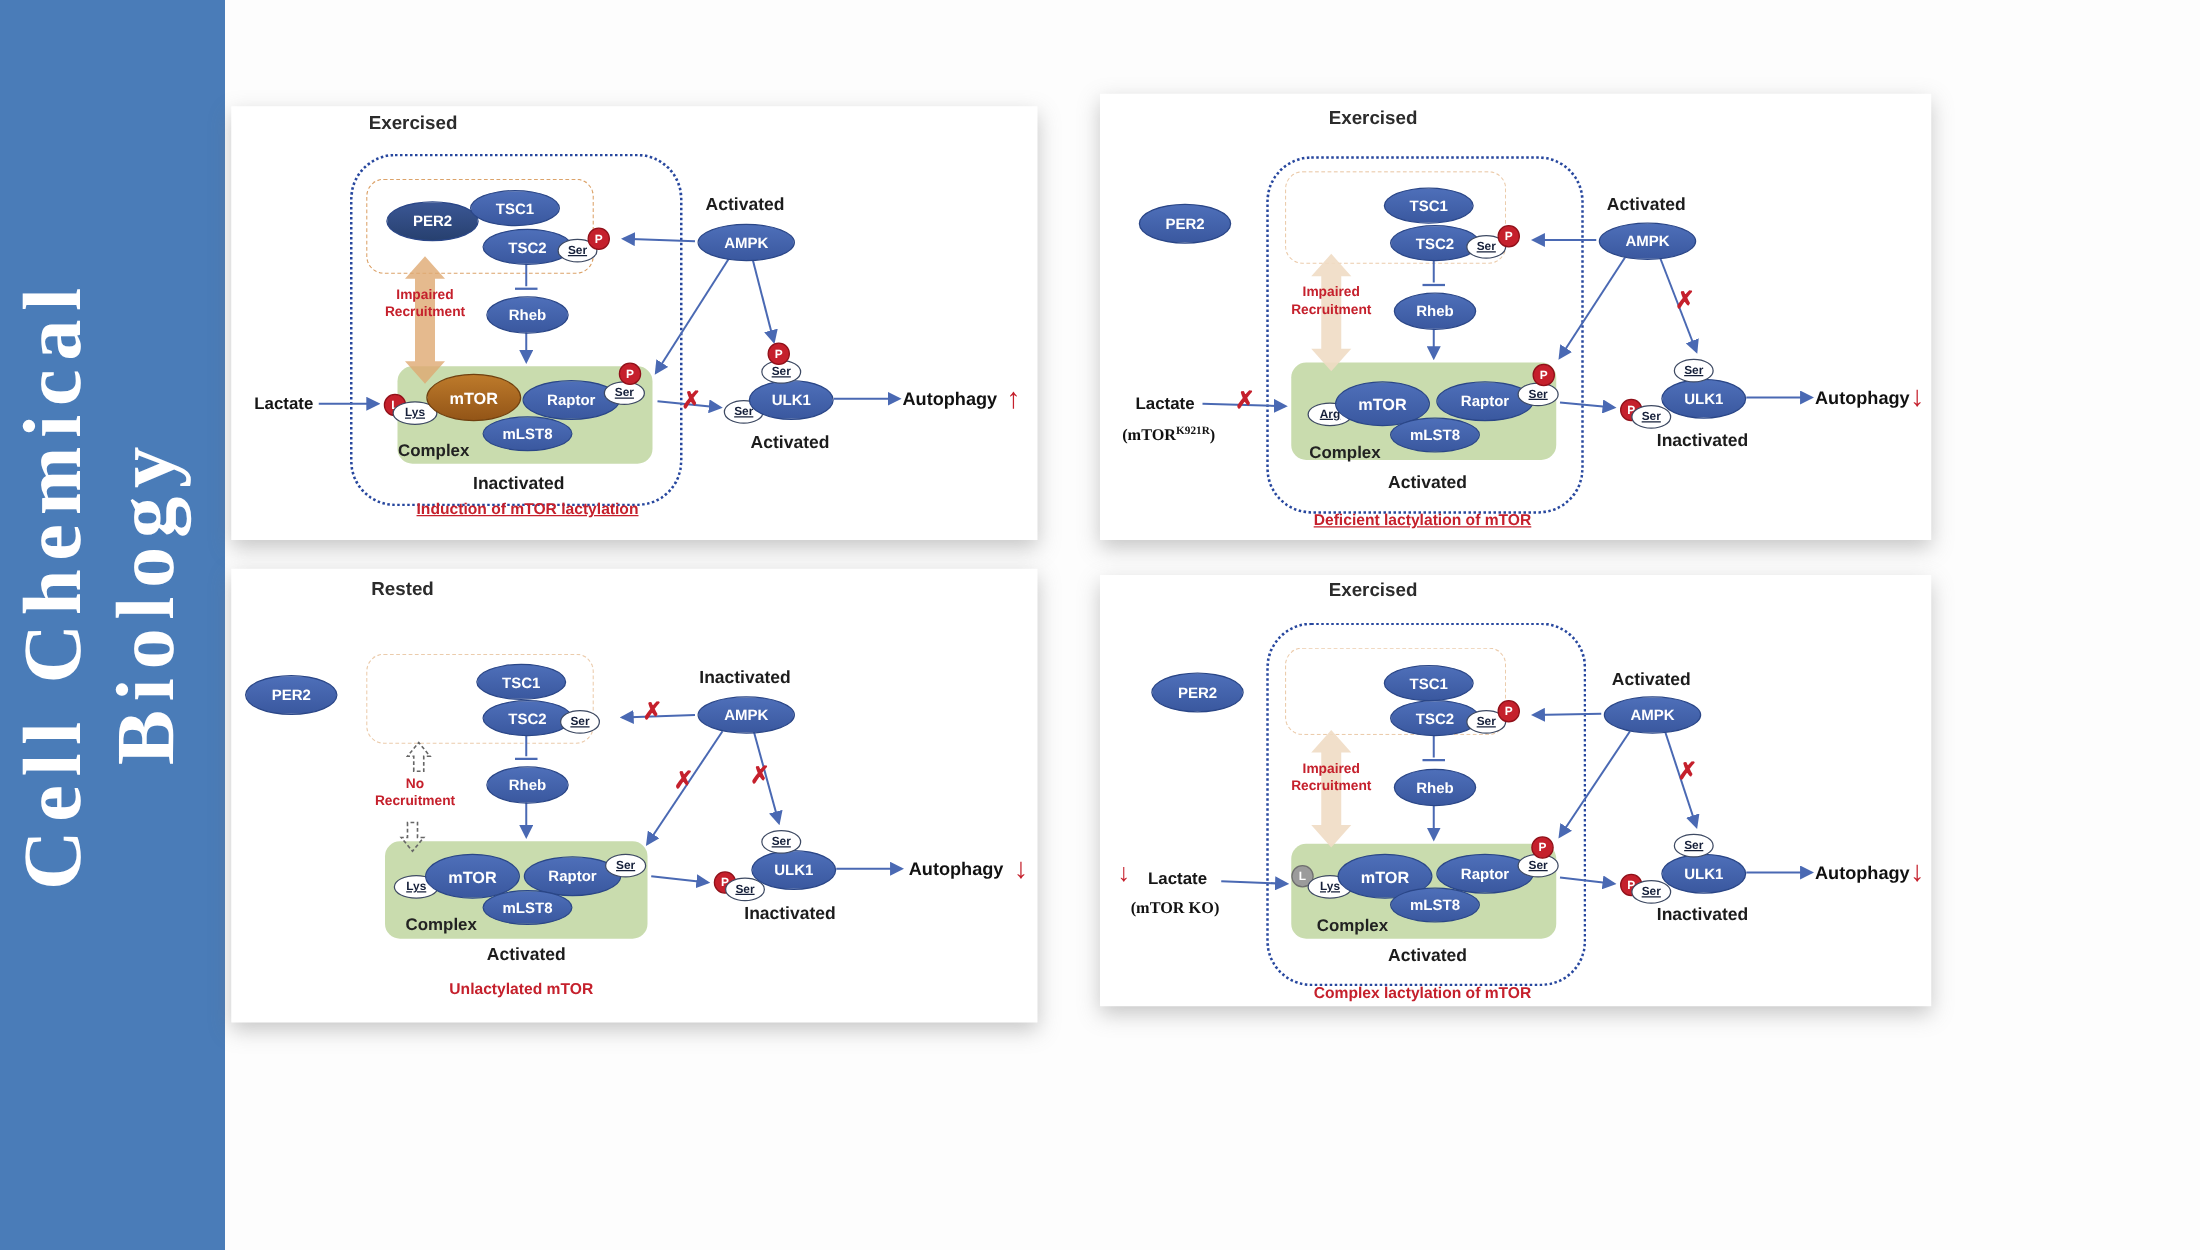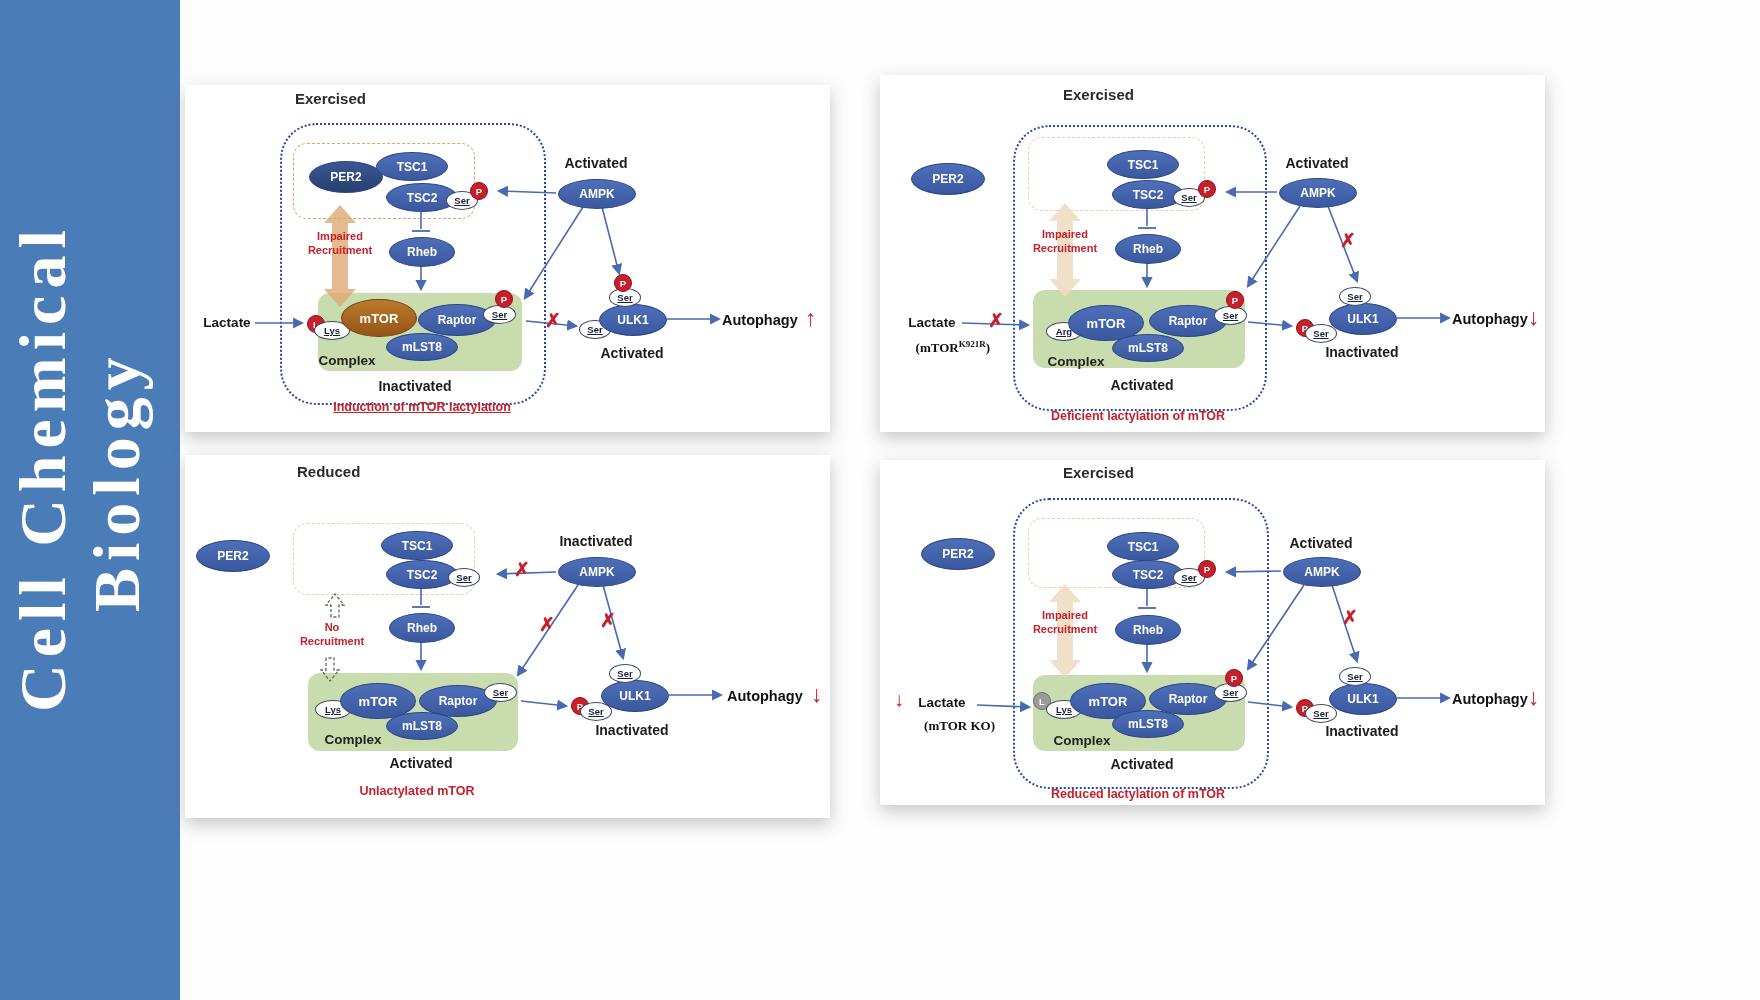--- a/index.html
+++ b/index.html
@@ -21,21 +21,21 @@
   .ptitle{position:absolute;font-weight:700;font-size:15px;color:#2b2b2b;text-align:left;}
   .statelabel{position:absolute;font-weight:700;font-size:14px;color:#1c1c1c;text-align:center;}
   .complexlabel{position:absolute;font-weight:700;font-size:13.5px;color:#222;}
   .redtext{color:#c5202c;font-weight:700;}
   .recruit{position:absolute;text-align:center;font-size:11px;line-height:1.25;}
   .caption{position:absolute;text-align:center;font-size:12.5px;}
   .cross{position:absolute;color:#c5202c;font-weight:700;font-size:19px;line-height:1;}
   .trend{position:absolute;color:#c5202c;font-weight:700;font-size:23px;line-height:1;}
   .lactate{position:absolute;font-weight:700;font-size:13.5px;color:#161616;}
   .autophagy{position:absolute;font-weight:700;font-size:14.5px;color:#111;}
-  .mutnote{position:absolute;font-family:"Liberation Serif",serif;font-weight:700;font-size:13px;color:#111;text-align:right;}
+  .mutnote{position:absolute;font-family:"Liberation Serif",serif;font-weight:700;font-size:13px;color:#111;text-align:center;}
   line,path.arrow{stroke:#4a69b3;stroke-width:1.6;fill:none;}
   .tbarcap{stroke:#4a69b3;stroke-width:1.8;}
 </style>
 </head>
 <body>
 
 <svg width="0" height="0" style="position:absolute" aria-hidden="true">
   <defs>
     <marker id="ah" viewBox="0 0 10 10" refX="8" refY="5" markerWidth="7" markerHeight="7" orient="auto-start-reverse">
       <path d="M0,0 L10,5 L0,10 z" fill="#4a69b3"></path>
@@ -149,42 +149,42 @@
     <div class="complexlabel" style="left:156px;top:279px;width:80px;text-align:center;">Complex</div>
     <div class="statelabel" style="left:212px;top:302px;width:100px;">Activated</div>
     <div class="cross" style="left:460px;top:156px;">✗</div>
     <div class="badge" style="left:416px;top:244px;">P</div>
     <div class="tag" style="left:425px;top:249px;width:30px;height:17px;">Ser</div>
     <div class="mol" style="left:449px;top:228px;width:66px;height:30px;">ULK1</div>
     <div class="tag" style="left:459px;top:212px;width:30px;height:17px;">Ser</div>
     <div class="statelabel" style="left:432px;top:269px;width:100px;">Inactivated</div>
     <div class="autophagy" style="left:572px;top:236px;width:80px;">Autophagy</div>
     <div class="trend" style="left:648px;top:231px;">↓</div>
-    <div class="caption redtext" style="left:108px;top:334px;width:300px;">Deficient lactylation of mTOR</div>
+    <div class="caption redtext" style="left:108px;top:334px;width:300px;text-decoration:underline;">Deficient lactylation of mTOR</div>
   </section>
 
   <section class="panel" style="left:185px;top:455px;width:645px;height:363px;">
     <div class="orange-dashed faint" style="left:108px;top:68px;width:180px;height:70px;"></div>
     <div class="greenbox" style="left:123px;top:218px;width:210px;height:78px;"></div>
     <svg class="svg-layer" width="645" height="363" viewBox="0 0 645 363">
       <g>
         <path d="M146,162 L146,150 L141,150 L150,139 L159,150 L154,150 L154,162 Z" stroke="#666" stroke-width="1.3" stroke-dasharray="3,2" fill="none"></path>
         <path d="M141,203 L141,215 L136,215 L145,226 L154,215 L149,215 L149,203 Z" stroke="#666" stroke-width="1.3" stroke-dasharray="3,2" fill="none"></path>
         <line x1="371" y1="117" x2="313" y2="119" marker-end="url(#ah)"></line>
         <line x1="236" y1="133" x2="236" y2="150"></line>
         <line class="tbarcap" x1="227" y1="152" x2="245" y2="152"></line>
         <line x1="236" y1="187" x2="236" y2="214" marker-end="url(#ah)"></line>
         <line x1="336" y1="246" x2="381" y2="251" marker-end="url(#ah)"></line>
         <line x1="393" y1="130" x2="333" y2="220" marker-end="url(#ah)"></line>
         <line x1="418" y1="130" x2="438" y2="203" marker-end="url(#ah)"></line>
         <line x1="484" y1="240" x2="536" y2="240" marker-end="url(#ah)"></line>
       </g>
     </svg>
 
-    <div class="ptitle" style="left:112px;top:8px;width:100px;">Reduced</div>
+    <div class="ptitle" style="left:112px;top:8px;width:100px;">Rested</div>
     <div class="mol" style="left:11px;top:85px;width:72px;height:30px;">PER2</div>
     <div class="mol" style="left:196px;top:76px;width:70px;height:27px;">TSC1</div>
     <div class="mol" style="left:201px;top:105px;width:70px;height:27px;">TSC2</div>
     <div class="tag" style="left:263px;top:113px;width:30px;height:17px;">Ser</div>
     <div class="cross" style="left:329px;top:105px;">✗</div>
     <div class="statelabel" style="left:361px;top:78px;width:100px;">Inactivated</div>
     <div class="mol" style="left:373px;top:102px;width:76px;height:28px;">AMPK</div>
     <div class="recruit redtext" style="left:97px;top:166px;width:100px;">
       <span style="display:block">No</span>
       <span style="display:block">Recruitment</span>
@@ -254,16 +254,16 @@
     <div class="complexlabel" style="left:162px;top:273px;width:80px;text-align:center;">Complex</div>
     <div class="statelabel" style="left:212px;top:296px;width:100px;">Activated</div>
     <div class="cross" style="left:462px;top:148px;">✗</div>
     <div class="badge" style="left:416px;top:239px;">P</div>
     <div class="tag" style="left:425px;top:244px;width:30px;height:17px;">Ser</div>
     <div class="mol" style="left:449px;top:223px;width:66px;height:30px;">ULK1</div>
     <div class="tag" style="left:459px;top:207px;width:30px;height:17px;">Ser</div>
     <div class="statelabel" style="left:432px;top:263px;width:100px;">Inactivated</div>
     <div class="autophagy" style="left:572px;top:231px;width:80px;">Autophagy</div>
     <div class="trend" style="left:648px;top:226px;">↓</div>
-    <div class="caption redtext" style="left:108px;top:327px;width:300px;">Reduced lactylation of mTOR</div>
+    <div class="caption redtext" style="left:108px;top:327px;width:300px;">Complex lactylation of mTOR</div>
   </section>
 
 </div>
 
 </body></html>

